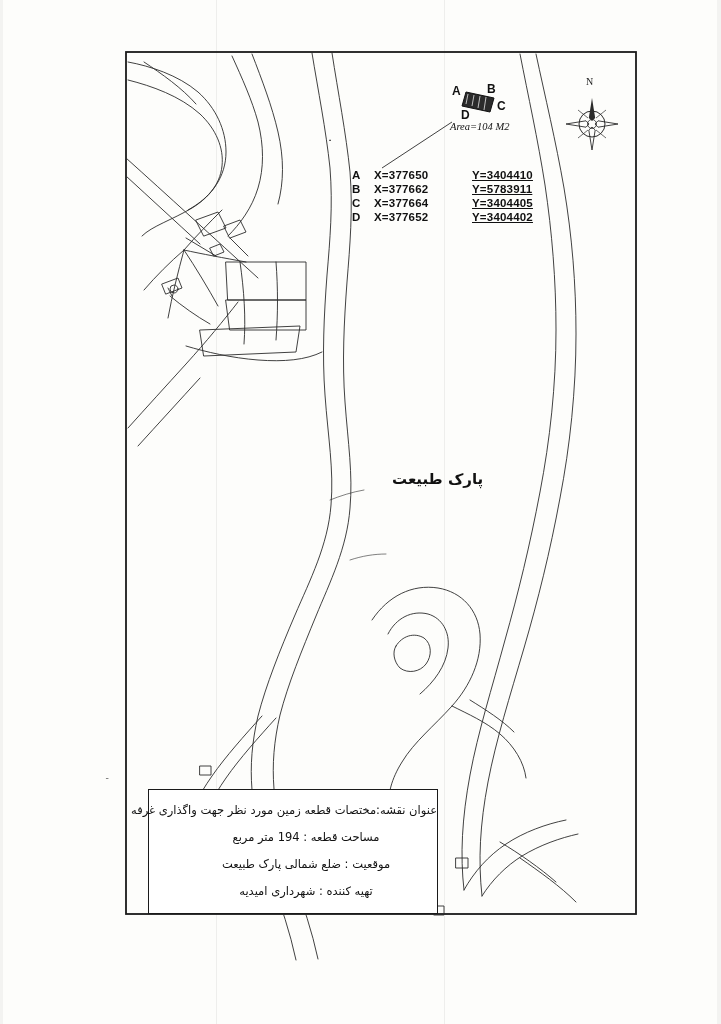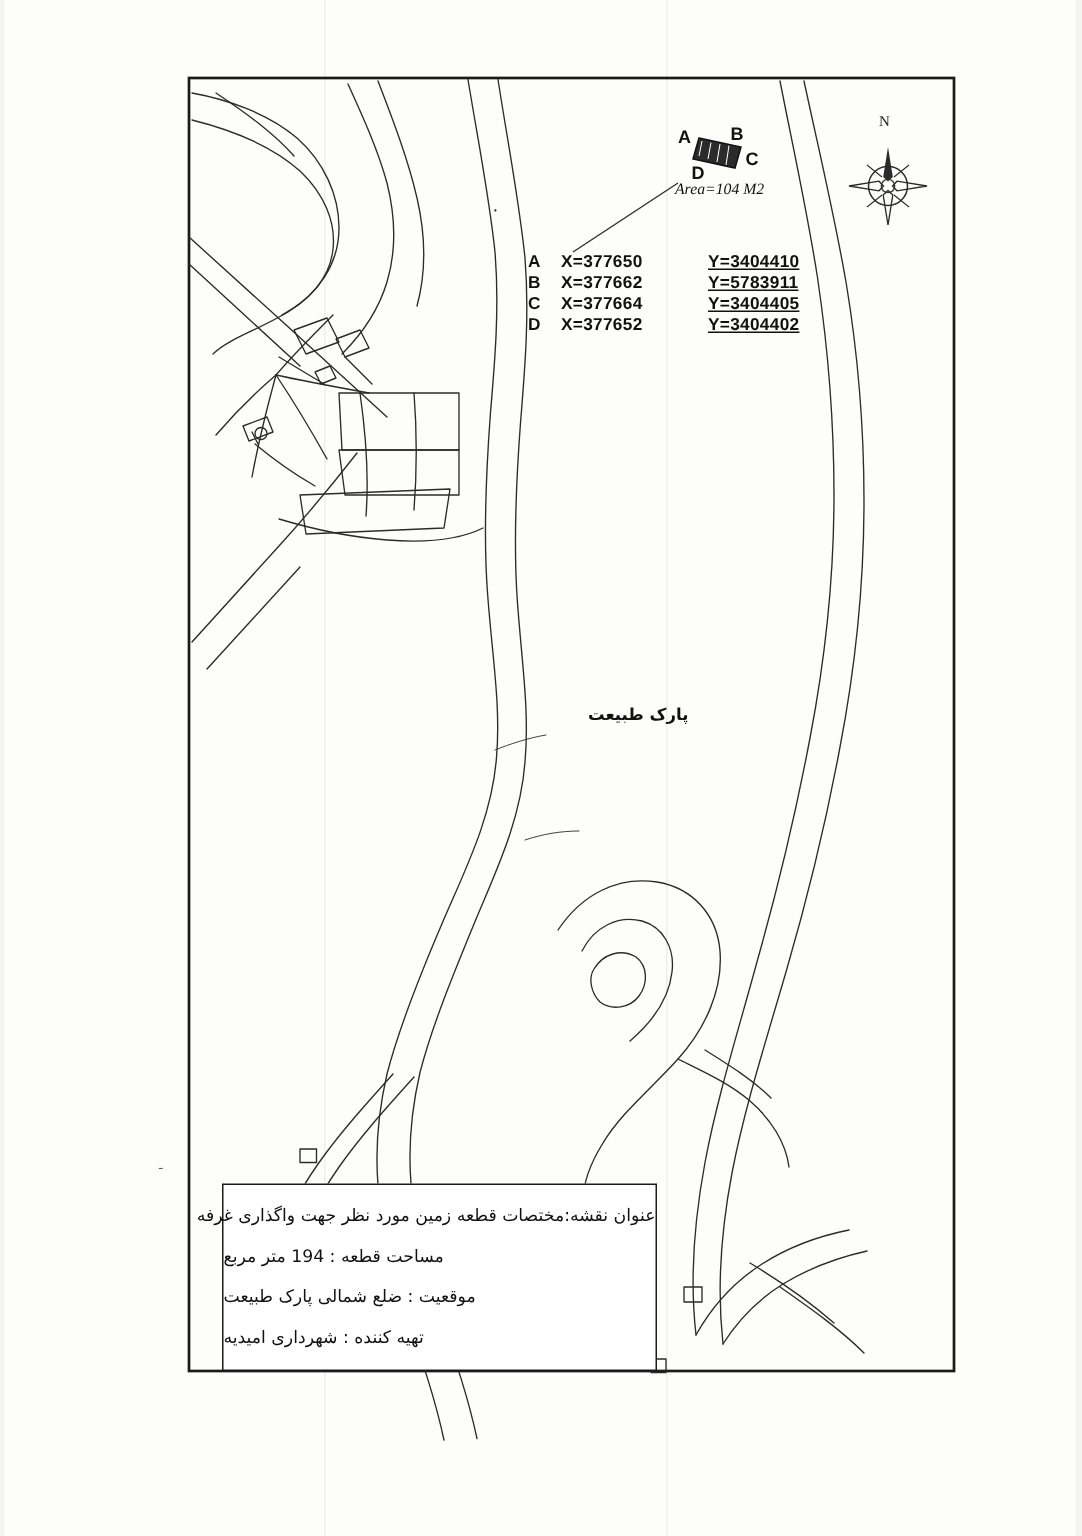--- a/index.html
+++ b/index.html
@@ -77,39 +77,40 @@
     top: 76px;
     font-family: "Liberation Serif", serif;
     font-size: 10px;
     color: #222;
   }
   .park-name {
     position: absolute;
     left: 392px;
     top: 470px;
     font-family: "DejaVu Sans", sans-serif;
-    font-size: 11px;
+    font-size: 15px;
     font-weight: bold;
     color: #111;
     direction: rtl;
     letter-spacing: 0.5px;
   }
   #legend-box {
     position: absolute;
     left: 148px;
     top: 789px;
     width: 290px;
     height: 125px;
     border: 1.6px solid #1a1a1a;
     background: #ffffff;
     box-sizing: border-box;
     direction: rtl;
-    text-align: left;
+    text-align: center;
     font-family: "DejaVu Sans", sans-serif;
     padding-top: 7px;
+    padding-left: 26px;
   }
   #legend-box .line {
     font-size: 11.5px;
     color: #111;
     line-height: 27px;
     white-space: nowrap;
   }
   .tiny-mark {
     position: absolute;
     font-size: 8px;

